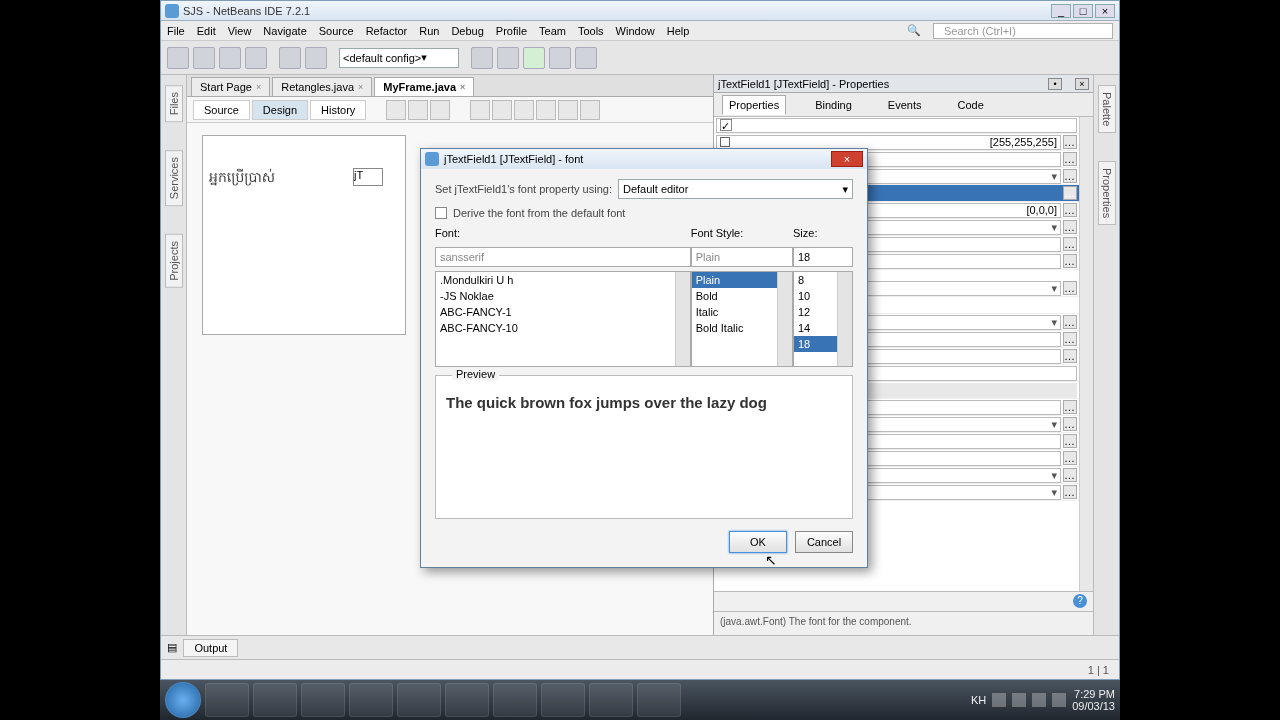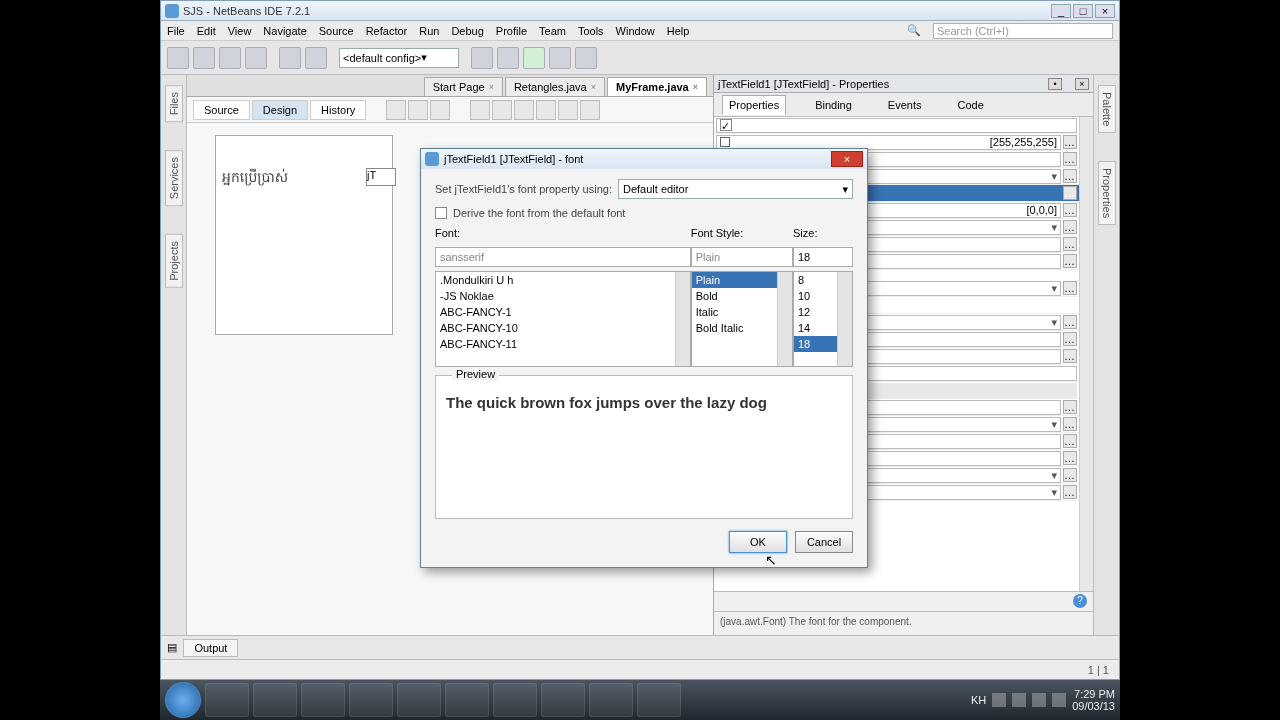--- a/index.html
+++ b/index.html
@@ -8,43 +8,43 @@
 .blackbar-left { left: 0; }
 .blackbar-right { right: 0; }
 .desktop { position: absolute; left: 160px; right: 160px; top: 0; bottom: 40px; background: #e8f0f8; }
 .ide-window { position: absolute; inset: 0; background: #f0f0f0; border: 1px solid #7f9db9; display: flex; flex-direction: column; }
 .titlebar { height: 20px; background: linear-gradient(#f0f5fb,#d9e5f2); display: flex; align-items: center; padding: 0 4px; border-bottom: 1px solid #a0b0c0; }
 .titlebar .tb-icon { width: 14px; height: 14px; background: #5b9bd5; border-radius: 3px; margin-right: 4px; }
 .titlebar .tb-title { flex: 1; color: #333; }
 .titlebar .tb-btn { width: 20px; height: 14px; border: 1px solid #8aa; background: #dde; margin-left: 2px; text-align: center; line-height: 12px; }
 .menubar { height: 20px; background: #ececec; display: flex; align-items: center; padding: 0 6px; gap: 12px; border-bottom: 1px solid #ccc; }
 .menubar .spacer { flex: 1; }
-.search-box { width: 180px; height: 16px; border: 1px solid #b0b0b0; background: #fff; padding: 0 3px; color: #999; display: flex; align-items: center; }
+.search-box { width: 180px; height: 16px; border: 1px solid #b0b0b0; background: #fff; padding: 0 10px; color: #999; display: flex; align-items: center; }
 .toolbar { height: 34px; background: #e6e6e6; border-bottom: 1px solid #bbb; display: flex; align-items: center; padding: 0 6px; gap: 4px; }
 .tb-ico { width: 22px; height: 22px; background: #d0d4da; border: 1px solid #aab; border-radius: 2px; }
 .tb-sep { width: 4px; }
 .config-select { width: 120px; height: 20px; border: 1px solid #9aa; background: #fff; padding: 0 3px; display: flex; align-items: center; }
 .run-ico { background: #d4f0d4; }
 .workarea { flex: 1; display: flex; position: relative; }
 .left-tabs { width: 26px; background: #e4e4e4; border-right: 1px solid #bbb; display: flex; flex-direction: column; align-items: center; gap: 28px; padding-top: 10px; }
 .left-tab { writing-mode: vertical-rl; transform: rotate(180deg); padding: 6px 2px; color: #555; border: 1px solid #bbb; background: #f2f2f2; }
 .right-tabs { width: 26px; background: #e4e4e4; border-left: 1px solid #bbb; display: flex; flex-direction: column; align-items: center; gap: 28px; padding-top: 10px; }
 .right-tab { writing-mode: vertical-rl; padding: 6px 2px; color: #555; border: 1px solid #bbb; background: #f2f2f2; }
 .editor-zone { flex: 1; display: flex; flex-direction: column; background: #ddd; }
-.file-tabs { height: 22px; background: #e0e0e0; display: flex; align-items: end; padding: 0 4px; border-bottom: 1px solid #aaa; justify-content: flex-end; }
+.file-tabs { height: 22px; background: #e0e0e0; display: flex; align-items: end; padding: 0 4px; border-bottom: 1px solid #aaa; }
 .file-tab { padding: 3px 8px; background: #ececec; border: 1px solid #aaa; border-bottom: none; margin-right: 2px; display: flex; align-items: center; gap: 4px; }
 .file-tab.active { background: #fff; font-weight: bold; }
 .file-tab .close-x { color: #888; font-size: 9px; }
 .editor-subtabs { height: 26px; background: #f7f7f7; display: flex; align-items: center; padding: 0 6px; border-bottom: 1px solid #ccc; gap: 2px; }
 .subtab { padding: 3px 10px; border: 1px solid #ccc; background: #fff; }
 .subtab.active { background: #d6e4f0; }
 .subtab-spacer { width: 16px; }
 .subtool { width: 20px; height: 20px; border: 1px solid #bbb; background: #e8e8e8; }
 .design-canvas { flex: 1; background: #f8f8f8; padding: 12px; position: relative; }
-.form-preview { width: 178px; height: 200px; background: #fff; border: 1px solid #aaa; margin-left: 16px; padding: 8px 6px; position: relative; }
+.form-preview { width: 204px; height: 200px; background: #fff; border: 1px solid #aaa; margin-left: 3px; padding: 8px 6px; position: relative; }
 .form-label { color: #444; font-size: 14px; }
 .form-textfield { position: absolute; left: 150px; top: 32px; width: 30px; height: 18px; border: 1px solid #888; background: #fff; }
 .props-panel { width: 380px; border-left: 1px solid #aaa; background: #f0f0f0; display: flex; flex-direction: column; }
 .props-title { height: 18px; background: #e2e6eb; border-bottom: 1px solid #aaa; display: flex; align-items: center; padding: 0 4px; gap: 11px; }
 .props-title .pt-txt { flex: 1; }
 .props-title .pt-btn { width: 14px; height: 12px; border: 1px solid #888; background: #ddd; margin-left: 2px; font-size: 9px; text-align: center; line-height: 10px; }
 .props-tabs { height: 24px; background: #ececec; display: flex; align-items: center; padding: 0 8px; gap: 22px; border-bottom: 1px solid #bbb; }
 .props-tab { padding: 3px 6px; border: 1px solid transparent; }
 .props-tab.active { background: #fff; border: 1px solid #aaa; border-bottom-color: #fff; }
 .props-body { flex: 1; overflow: hidden; background: #fff; position: relative; display: flex; }
@@ -406,21 +406,20 @@
       </div>
     </div>
     <div class="font-cols">
       <div class="font-col f1">
         <div class="font-input">sansserif</div>
         <div class="font-list">
           <div class="li">.Mondulkiri U h</div>
           <div class="li">-JS Noklae</div>
           <div class="li">ABC-FANCY-1</div>
           <div class="li">ABC-FANCY-10</div>
-          <div class="li">ABC-FANCY-11</div>
           <div class="scr"></div>
         </div>
       </div>
       <div class="font-col f2">
         <div class="font-input">Plain</div>
         <div class="font-list">
           <div class="li sel">Plain</div>
           <div class="li">Bold</div>
           <div class="li">Italic</div>
           <div class="li">Bold Italic</div>

